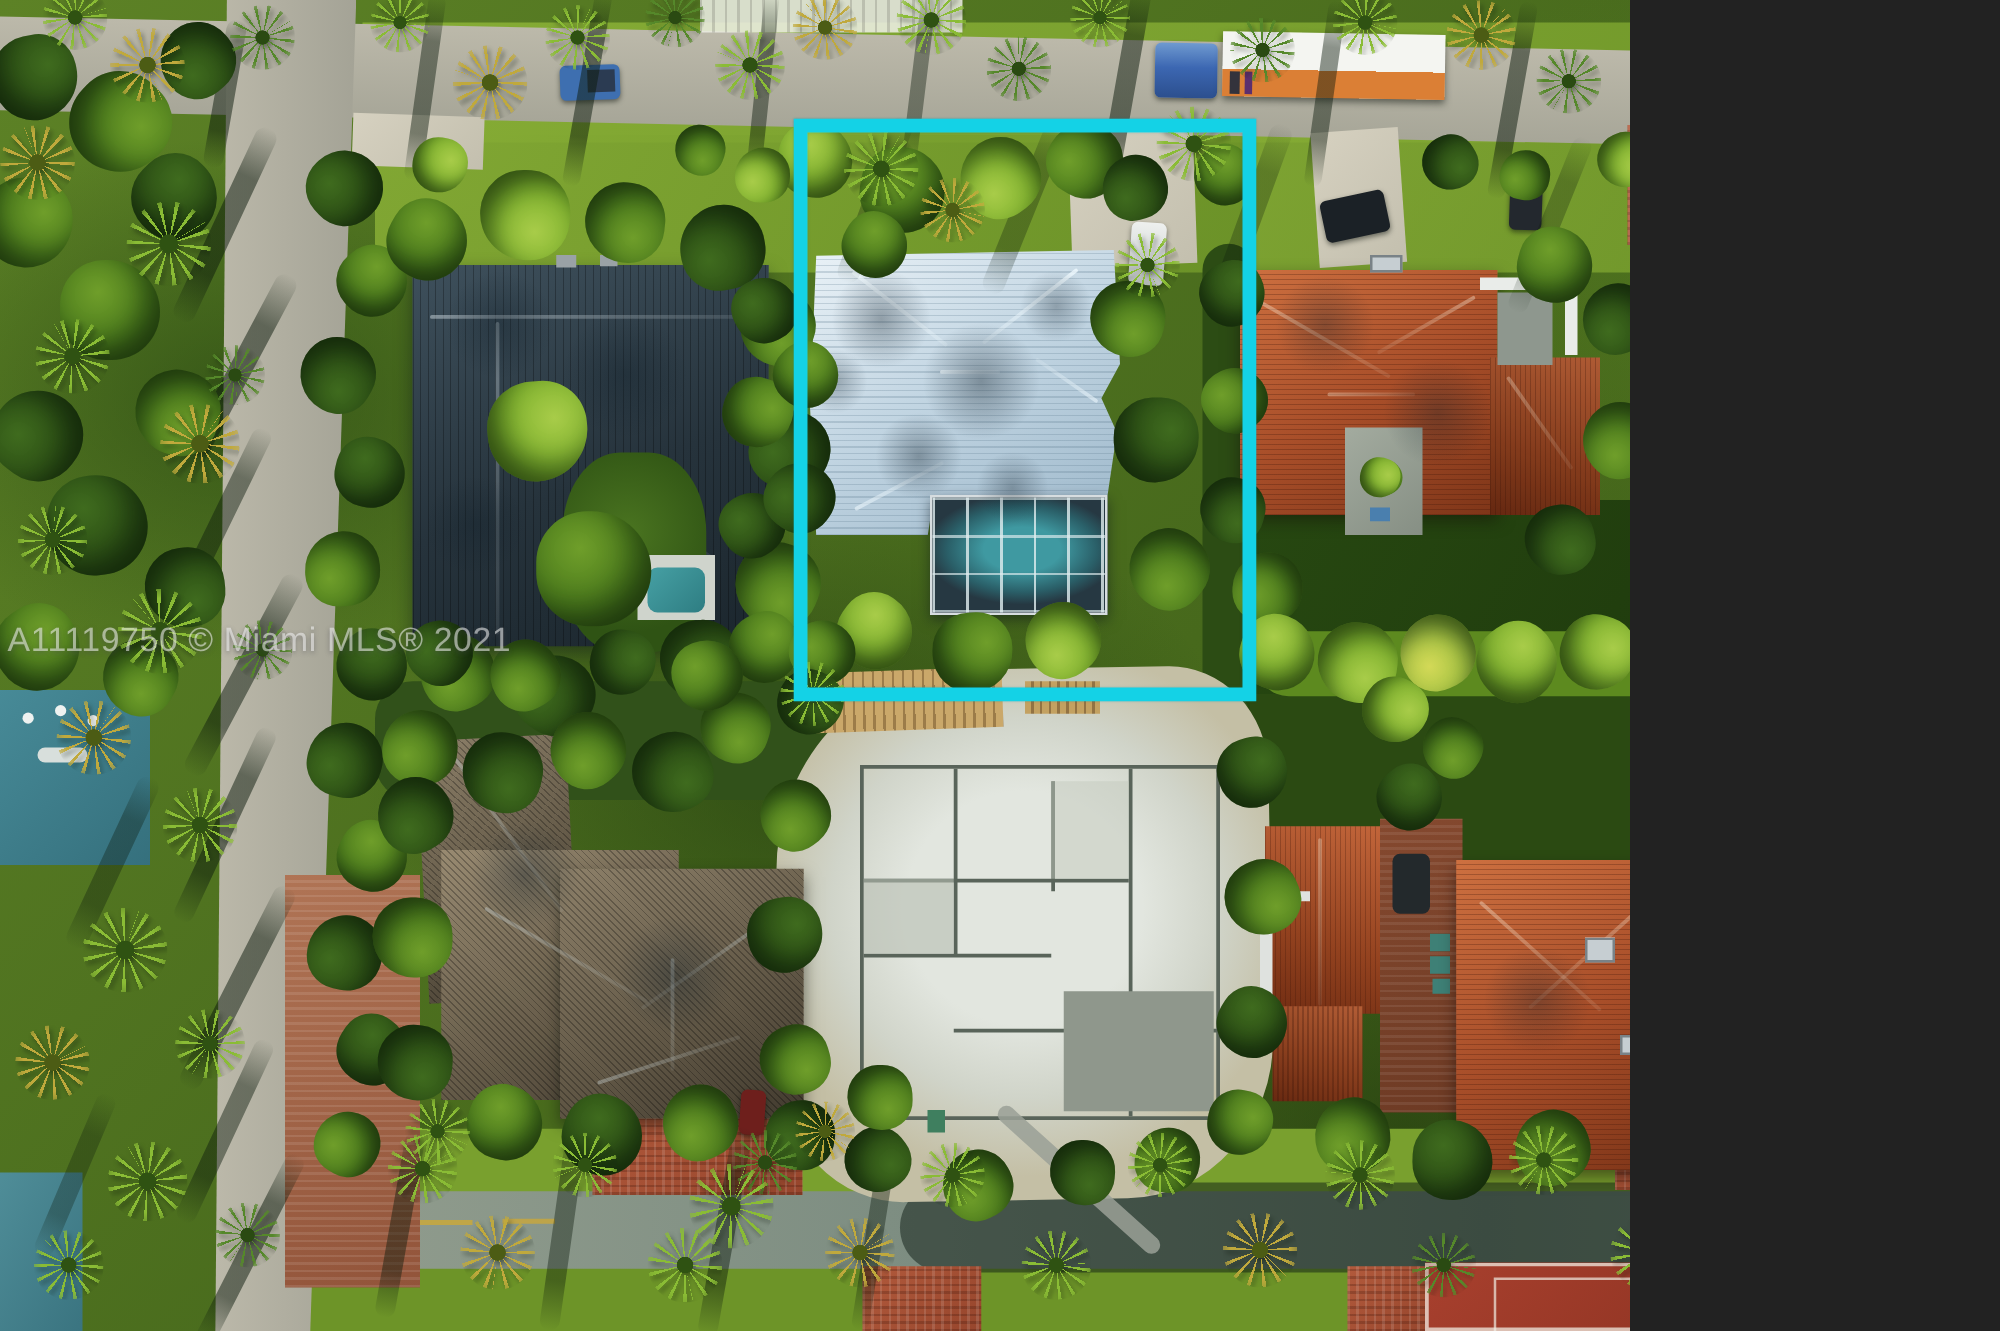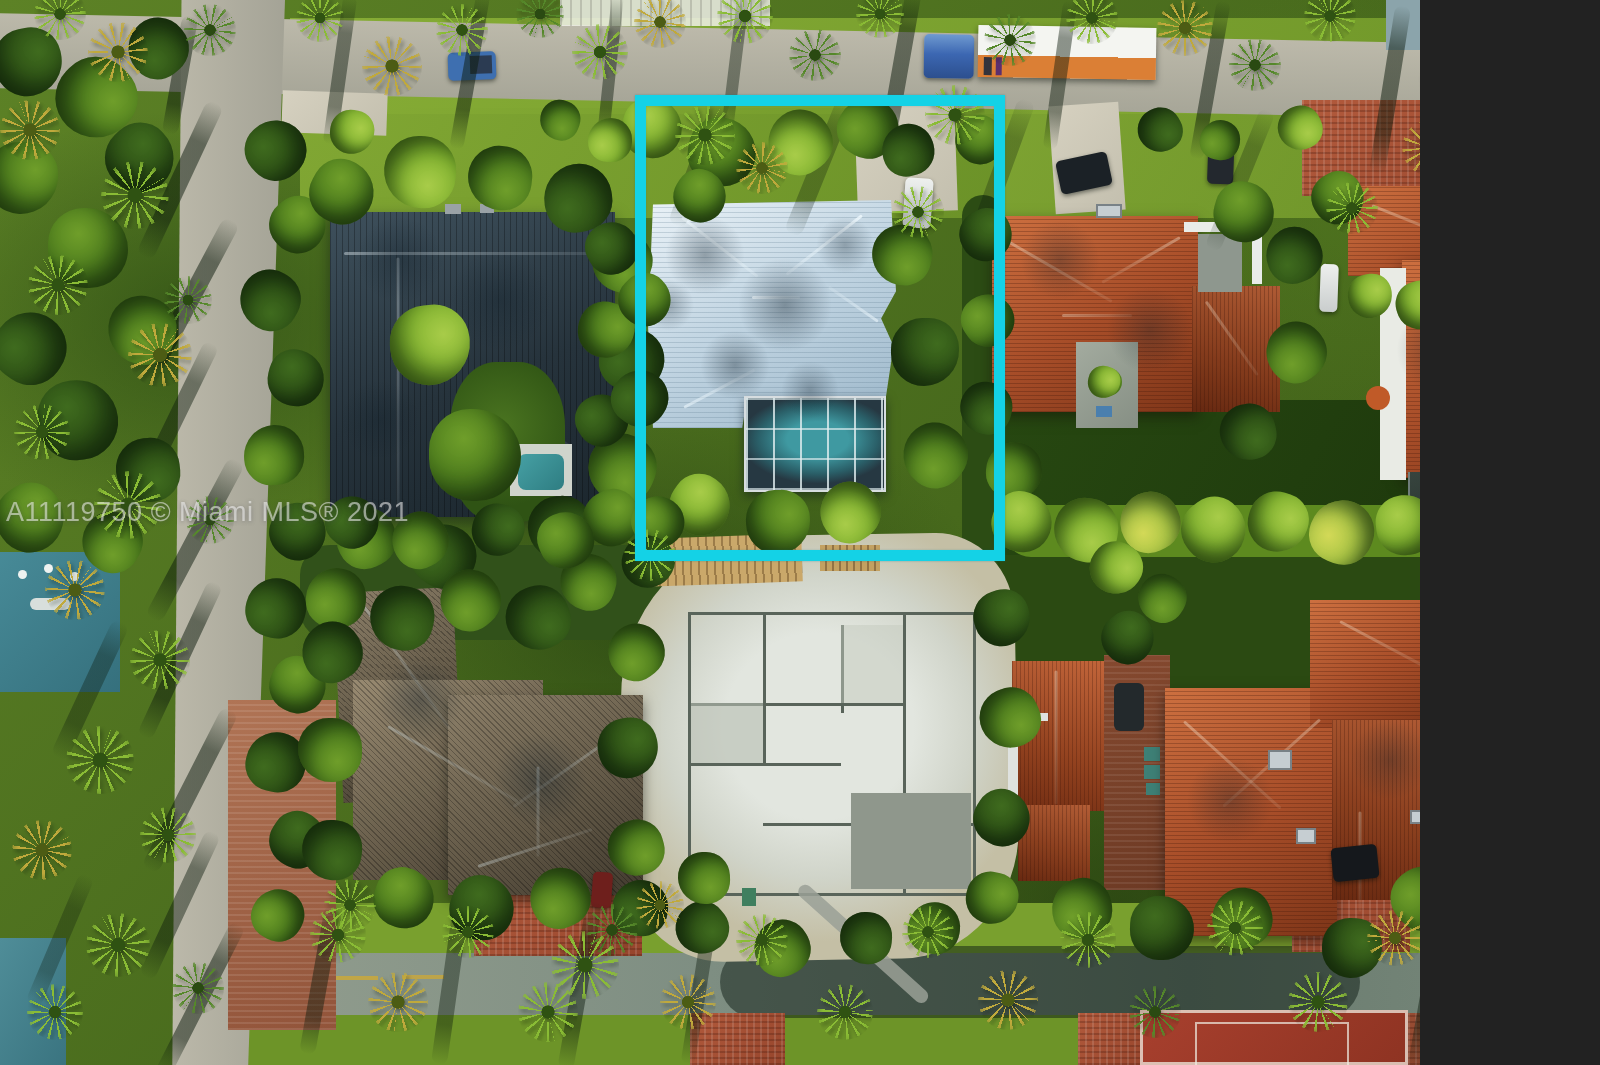--- a/index.html
+++ b/index.html
@@ -1,16 +1,16 @@
 <!DOCTYPE html>
 <html><head>
 <meta charset="utf-8">
 <style>
   html,body{margin:0;padding:0;background:#222;}
-  .stage{position:relative;width:1420px;height:1065px;overflow:hidden;
+  .stage{position:relative;width:1304px;height:1065px;overflow:hidden;
          font-family:"Liberation Sans",sans-serif;background:#51751f;}
   .abs{position:absolute;}
   .layer{position:absolute;left:0;top:0;width:1600px;height:1065px;pointer-events:none;}
 
   
   .base{left:0;top:0;width:1600px;height:1065px;
     background:
       radial-gradient(420px 300px at 12% 30%, rgba(30,60,15,.55), transparent 70%),
       radial-gradient(500px 340px at 40% 58%, rgba(25,50,12,.5), transparent 70%),
       radial-gradient(460px 320px at 85% 20%, rgba(90,130,35,.35), transparent 70%),

